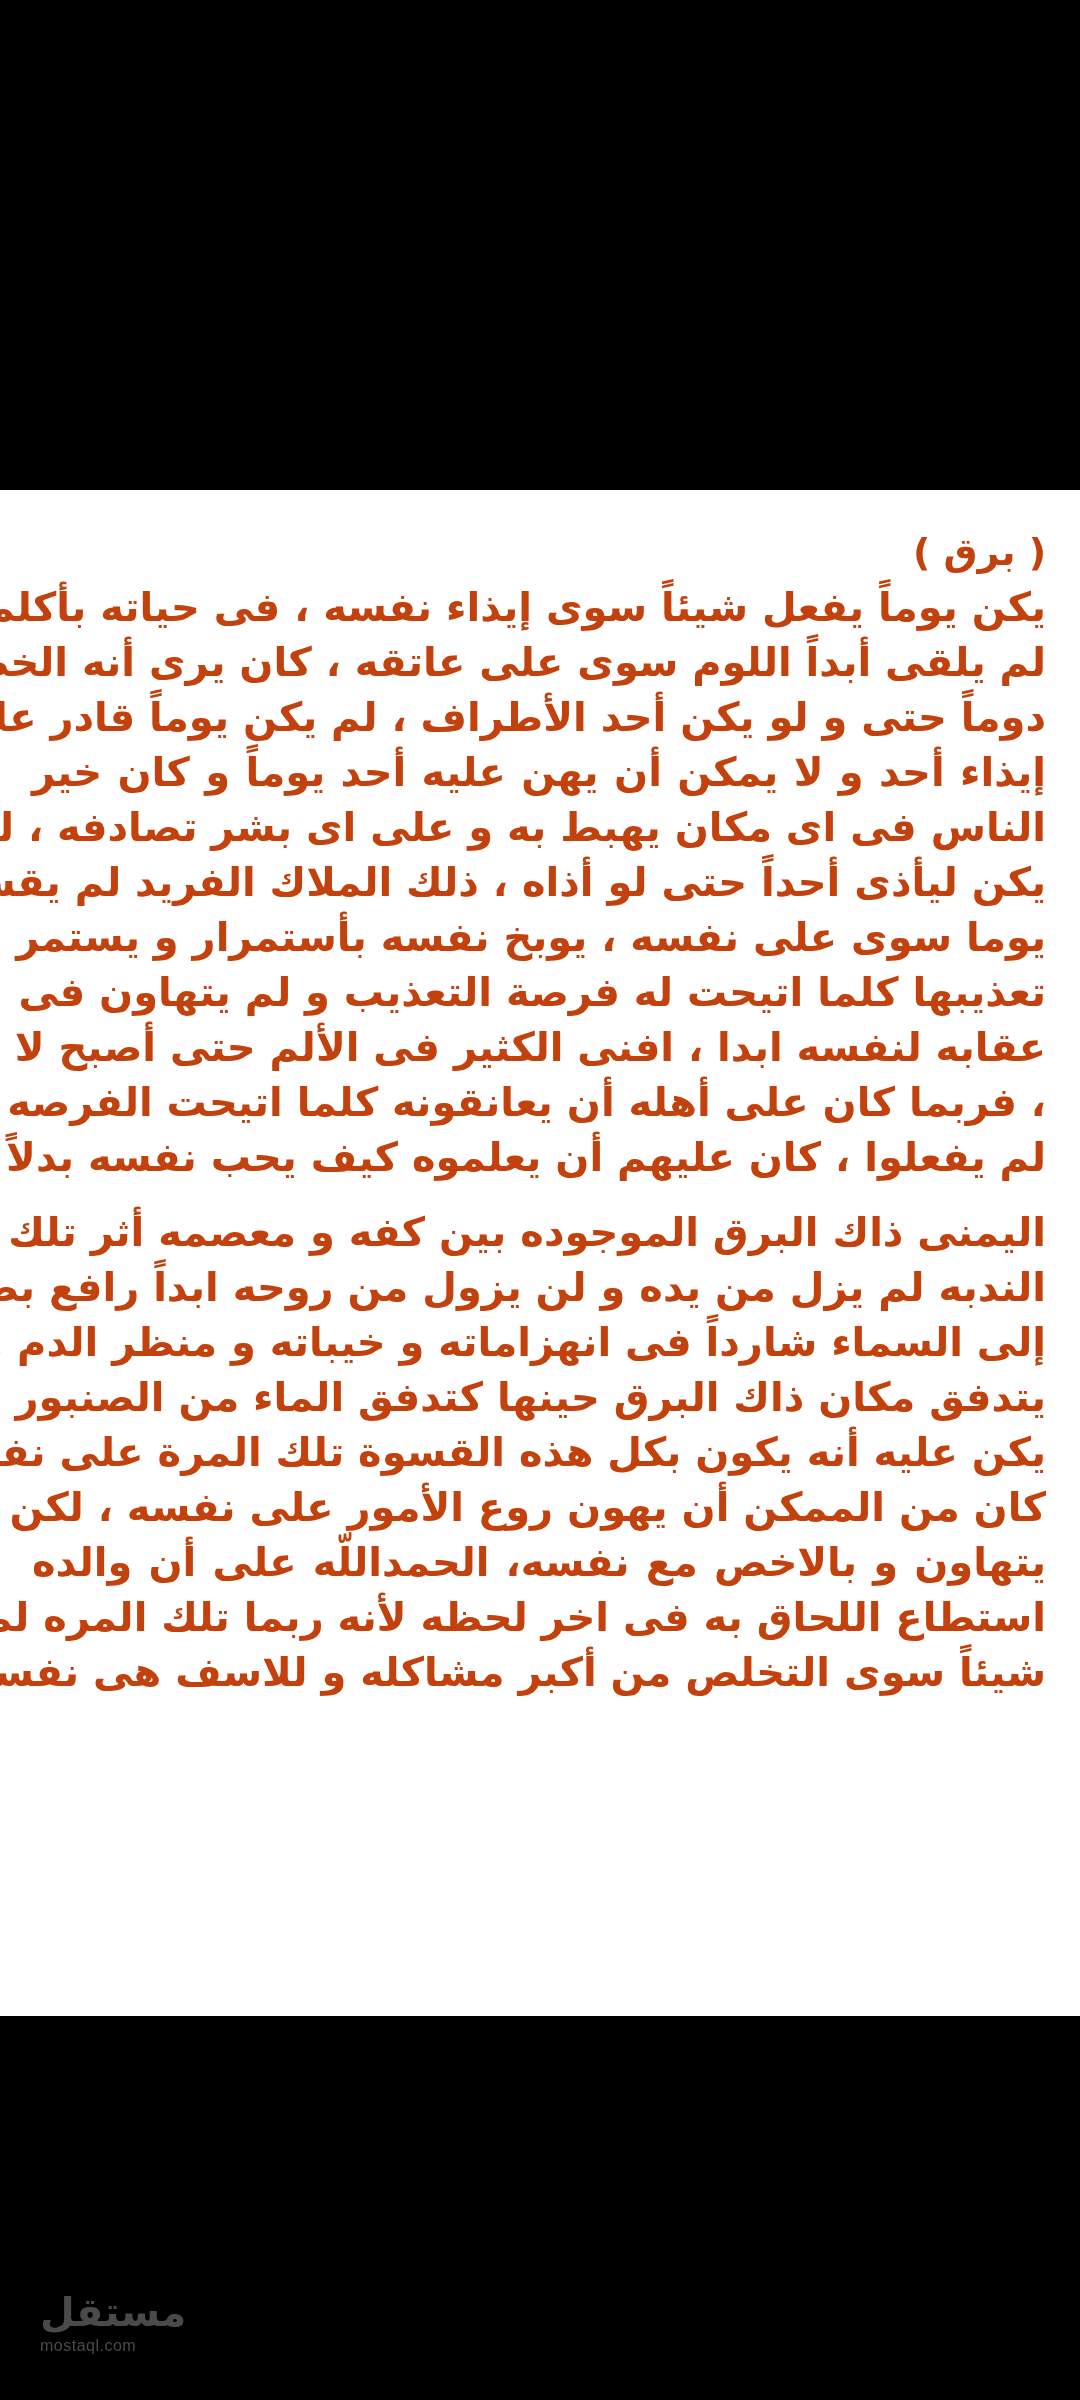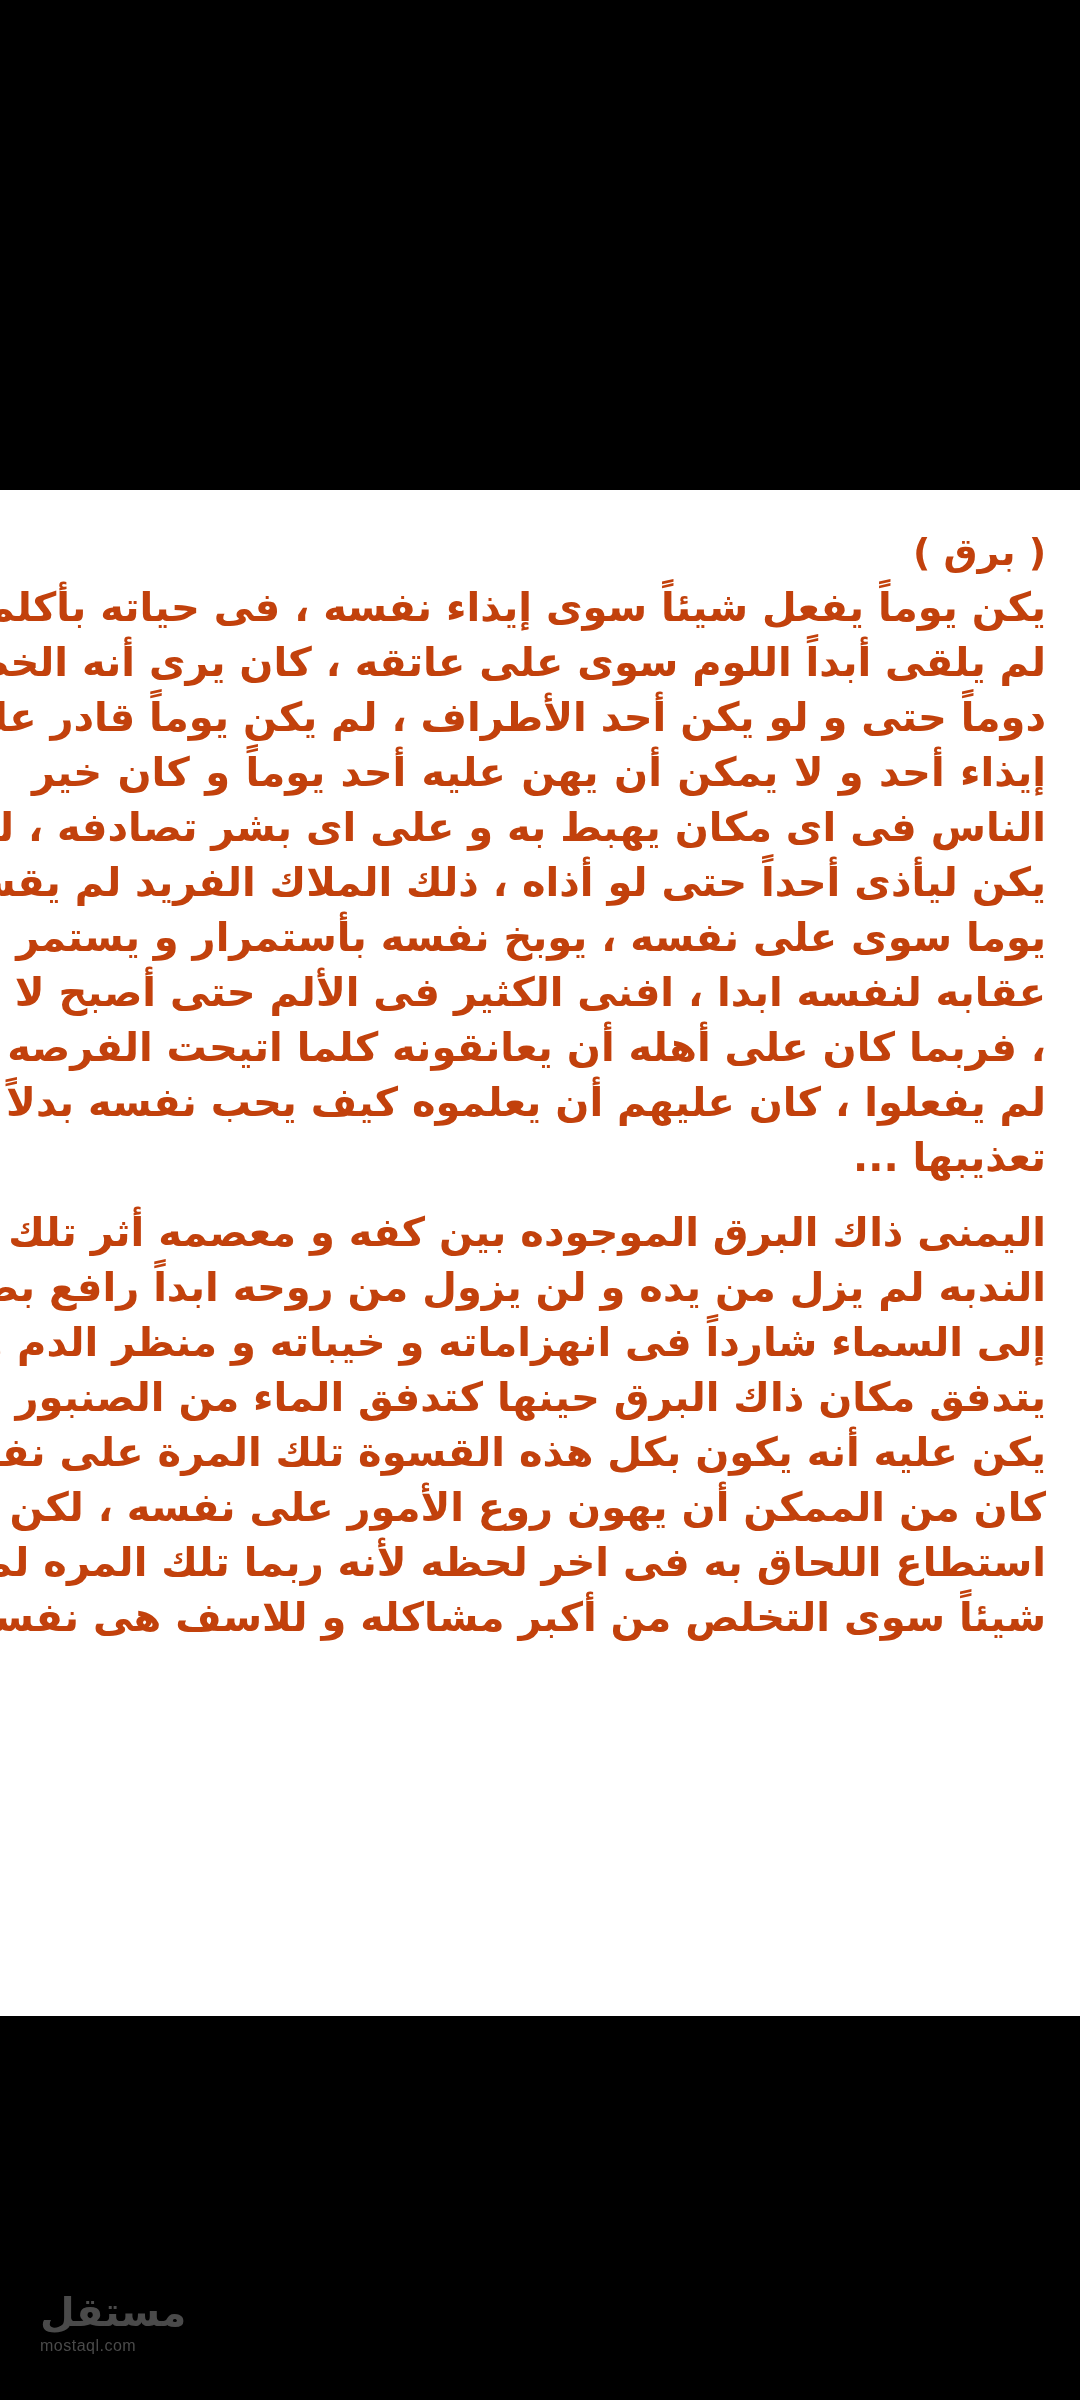--- a/index.html
+++ b/index.html
@@ -97,35 +97,36 @@
       <div class="doc-title">( برق )</div>
 
       <div>
         <span class="doc-line">يكن يوماً يفعل شيئاً سوى إيذاء نفسه ، فى حياته بأكلمها</span>
         <span class="doc-line">لم يلقى أبداً اللوم سوى على عاتقه ، كان يرى أنه الخطأ</span>
         <span class="doc-line">دوماً حتى و لو يكن أحد الأطراف ، لم يكن يوماً قادر على</span>
         <span class="doc-line">إيذاء أحد و لا يمكن أن يهن عليه أحد يوماً و كان خير</span>
         <span class="doc-line">الناس فى اى مكان يهبط به و على اى بشر تصادفه ، لم</span>
         <span class="doc-line">يكن ليأذى أحداً حتى لو أذاه ، ذلك الملاك الفريد لم يقسو</span>
         <span class="doc-line">يوما سوى على نفسه ، يوبخ نفسه بأستمرار و يستمر فى</span>
+        <span class="doc-line">تعذيبها كلما اتيحت له فرصة التعذيب و لم يتهاون فى</span>
         <span class="doc-line">عقابه لنفسه ابدا ، افنى الكثير فى الألم حتى أصبح لا يشعر</span>
         <span class="doc-line">، فربما كان على أهله أن يعانقونه كلما اتيحت الفرصه لكنهم</span>
         <span class="doc-line">لم يفعلوا ، كان عليهم أن يعلموه كيف يحب نفسه بدلاً من</span>
-        <span class="doc-line last">تعذيبها ...</span>
       </div>
 
       <div class="para-gap"></div>
 
       <div>
         <span class="doc-line">اليمنى ذاك البرق الموجوده بين كفه و معصمه أثر تلك</span>
         <span class="doc-line">الندبه لم يزل من يده و لن يزول من روحه ابداً رافع بصره</span>
         <span class="doc-line">إلى السماء شارداً فى انهزاماته و خيباته و منظر الدم و هو</span>
         <span class="doc-line">يتدفق مكان ذاك البرق حينها كتدفق الماء من الصنبور ، لم</span>
         <span class="doc-line">يكن عليه أنه يكون بكل هذه القسوة تلك المرة على نفسه ،</span>
         <span class="doc-line">كان من الممكن أن يهون روع الأمور على نفسه ، لكن هو لن</span>
+        <span class="doc-line">يتهاون و بالاخص مع نفسه، الحمداللّه على أن والده</span>
         <span class="doc-line">استطاع اللحاق به فى اخر لحظه لأنه ربما تلك المره لم يرد</span>
         <span class="doc-line">شيئاً سوى التخلص من أكبر مشاكله و للاسف هى نفسه .</span>
       </div>
     </div>
   </div>
 
   <div class="watermark">
     <span class="wm-ar">مستقل</span>
     <span class="wm-en">mostaql.com</span>
   </div>

